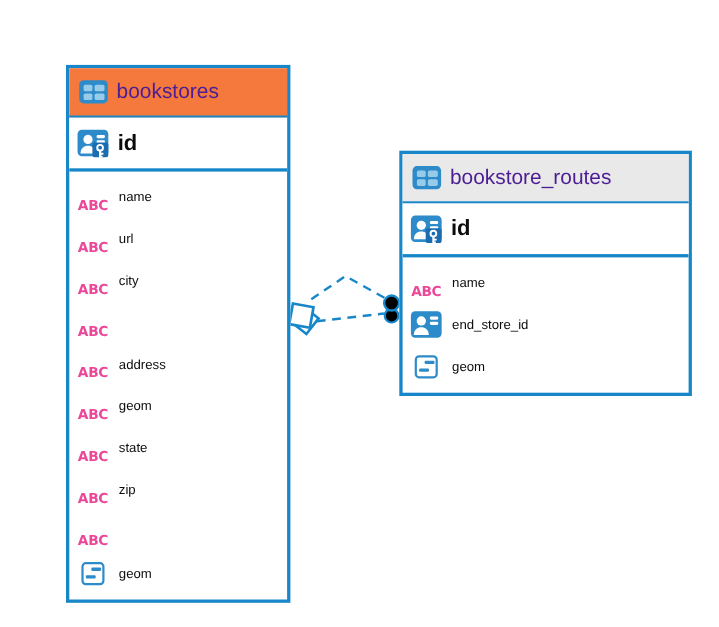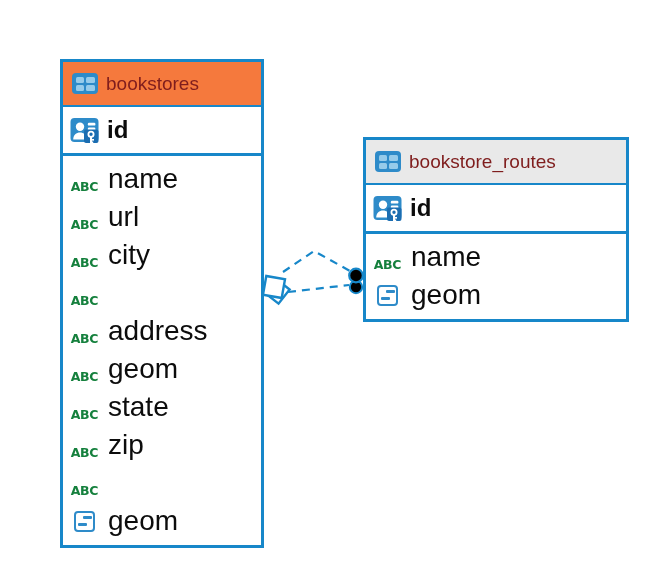--- a/index.html
+++ b/index.html
@@ -37,69 +37,69 @@
     display: flex;
     align-items: center;
     gap: 8px;
     padding: 0 8px 0 9px;
     border-bottom: 2px solid #1787c9;
   }
   .hdr-orange { background: #f5793d; }
   .hdr-gray   { background: #e9e9e9; }
   .t-title {
     font-size: 19px;
-    color: #7f1d1d;
+    color: #4c1d95;
     white-space: nowrap;
   }
 
   .t-pk-row {
     box-sizing: border-box;
     height: 49px;
     display: flex;
     align-items: center;
     gap: 7px;
     padding: 0 6px;
     border-bottom: 3px solid #1787c9;
     background: #ffffff;
   }
   .t-pk-label {
-    font-size: 24px;
+    font-size: 20px;
     font-weight: bold;
     color: #0c0c0c;
   }
 
   .t-cols { padding: 4px 0 5px 0; }
   .t-col-row {
     box-sizing: border-box;
     height: 38px;
     display: flex;
     align-items: center;
     gap: 8px;
     padding: 0 6px;
   }
   .t-col-label {
-    font-size: 28px;
+    font-size: 12px;
     color: #0c0c0c;
     white-space: nowrap;
   }
 
   
   .icon-slot {
     width: 31px;
     display: flex;
     justify-content: center;
     align-items: center;
     flex: none;
   }
   .abc-icon {
     font-family: "DejaVu Sans", sans-serif;
     font-weight: bold;
     font-size: 12.5px;
     letter-spacing: -0.3px;
-    color: #15803d;
+    color: #ec4899;
     line-height: 1;
     margin-top: 16px;
   }
   .table-icon {
     width: 26px; height: 21px;
     background: #2e8bc9;
     border-radius: 4px;
     display: grid;
     grid-template-columns: 1fr 1fr;
     grid-template-rows: 1fr 1fr;
@@ -267,20 +267,34 @@
     </div>
     <div class="t-cols">
         <div class="t-col-row">
           <span class="icon-slot">
             <span class="abc-icon">ABC</span>
           </span>
           <span class="t-col-label">name</span>
         </div>
         <div class="t-col-row">
           <span class="icon-slot">
+            <span style="display:flex">
+              <svg width="29" height="27" viewBox="0 0 29 27">
+                <rect x="0.5" y="1" width="28" height="24" rx="4" fill="#2e8bc9"></rect>
+                <circle cx="10" cy="9.8" r="4.2" fill="#fff"></circle>
+                <path d="M3.2 22.5 c0-4.6 3.2-7 6.8-7 s6.8 2.4 6.8 7 z" fill="#fff"></path>
+                <rect x="17.8" y="5.8" width="7.6" height="2.8" rx="1.2" fill="#fff"></rect>
+                <rect x="17.8" y="10.6" width="7.6" height="2.8" rx="1.2" fill="#fff"></rect>
+              </svg>
+            </span>
+          </span>
+          <span class="t-col-label">end_store_id</span>
+        </div>
+        <div class="t-col-row">
+          <span class="icon-slot">
             <span class="geom-icon">
               <span class="g-dash g-top"></span>
               <span class="g-dash g-bot"></span>
             </span>
           </span>
           <span class="t-col-label">geom</span>
         </div>
       </div>
   </div>
 

